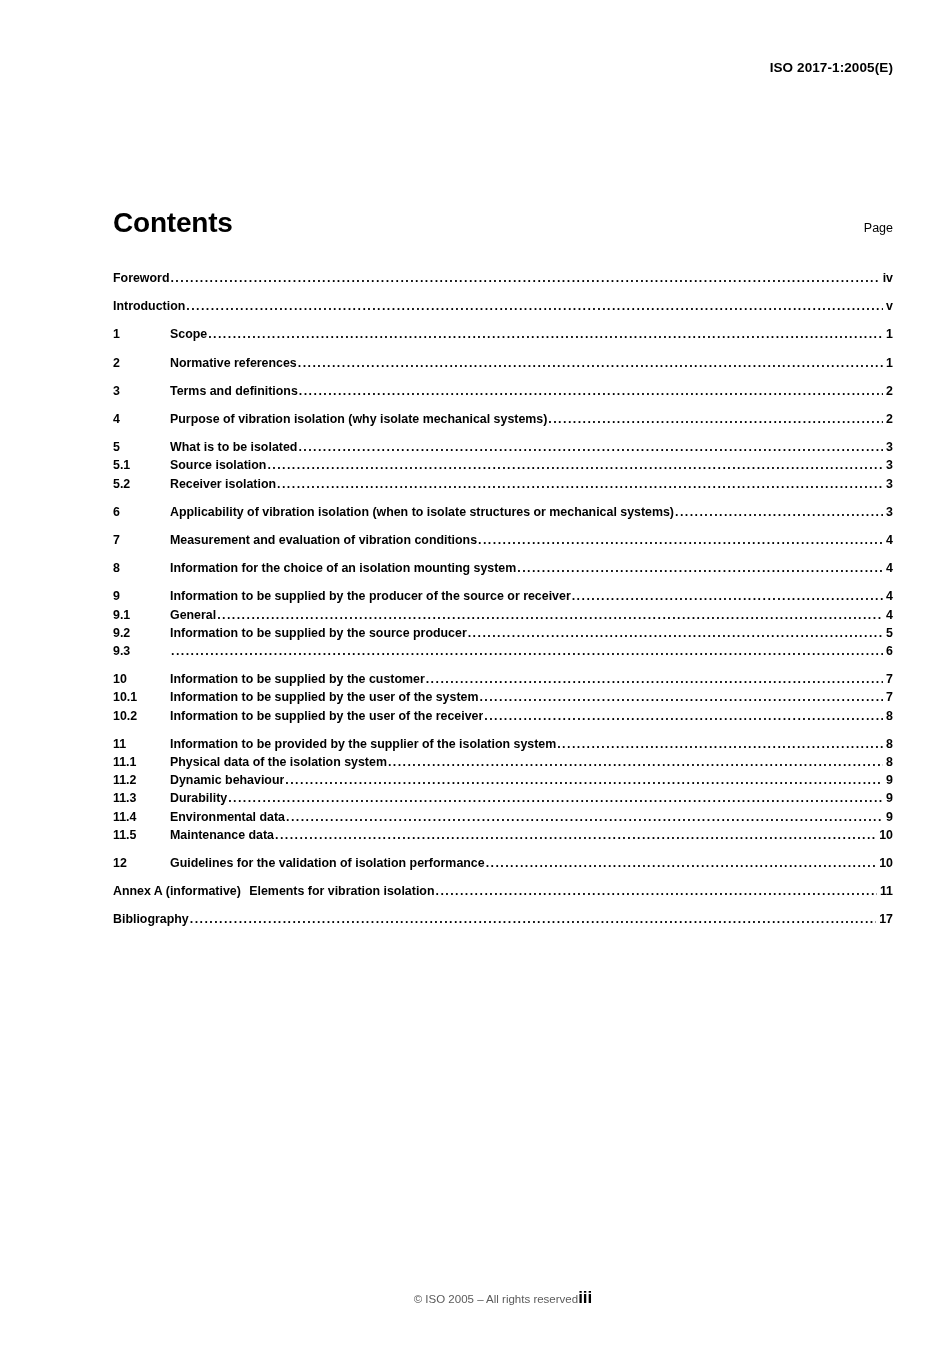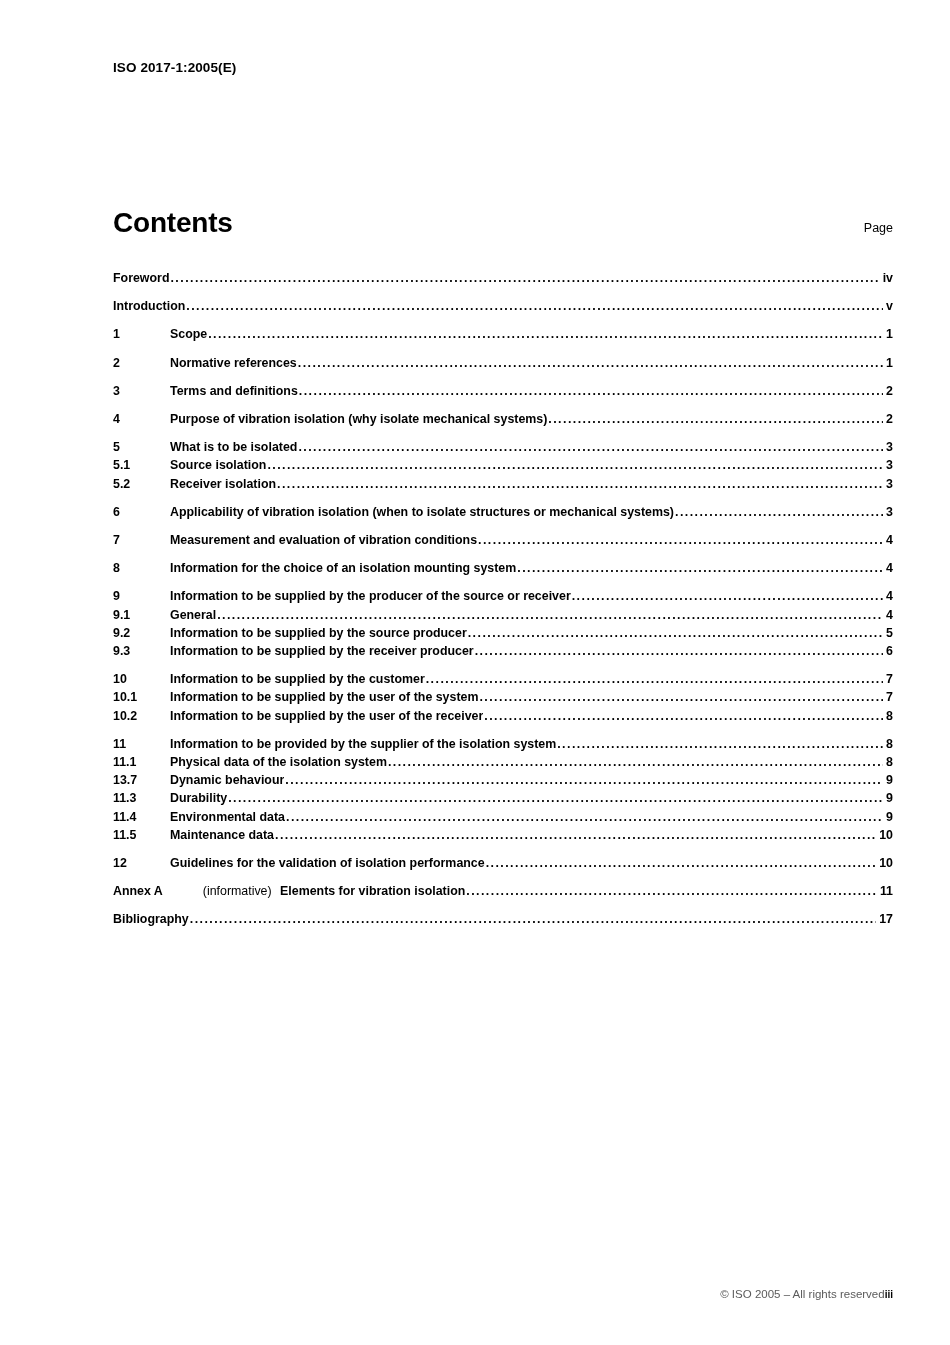--- a/index.html
+++ b/index.html
@@ -20,20 +20,21 @@
     background: #ffffff;
     overflow: hidden;
   }
 
   
   .doc-header {
     position: absolute;
     top: 60px;
     left: 113px;
     width: 780px;
+    text-align: right;
     font-size: 13.5px;
     font-weight: bold;
     letter-spacing: 0.1px;
   }
 
   
   .contents-head {
     position: absolute;
     top: 207px;
     left: 113px;
@@ -106,42 +107,41 @@
     white-space: nowrap;
     overflow: hidden;
   }
   .toc-page {
     flex: 0 0 auto;
     text-align: right;
     font-weight: bold;
     padding-left: 2px;
   }
   .annex-reg {
-    font-weight: normal;
-    margin-left: 37px;
+    font-weight: bold;
   }
   .gap-sp {
     display: inline-block;
     width: 5px;
   }
 
   
   .doc-footer {
     position: absolute;
     top: 1288px;
     left: 113px;
     width: 780px;
     display: flex;
     align-items: baseline;
-    justify-content: flex-end;
+    justify-content: center;
     font-size: 11.5px;
     color: #5b5b5b;
   }
   .footer-page {
-    font-size: 10px;
+    font-size: 17px;
     font-weight: bold;
     color: #000000;
   }
 </style>
 </head>
 <body>
 
 <div class="page">
 
   <div class="doc-header">ISO 2017-1:2005(E)</div>
@@ -256,21 +256,20 @@
           <span class="toc-page">4</span>
         </div>
         <div class="toc-row">
           <span class="toc-num">9.2</span>
           <span class="toc-label">Information to be supplied by the source producer</span>
           <span class="toc-dots"></span>
           <span class="toc-page">5</span>
         </div>
         <div class="toc-row">
           <span class="toc-num">9.3</span>
-          <span class="toc-label">Information to be supplied by the receiver producer</span>
           <span class="toc-dots"></span>
           <span class="toc-page">6</span>
         </div>
       </div>
       <div class="toc-group">
         <div class="toc-row">
           <span class="toc-num">10</span>
           <span class="toc-label">Information to be supplied by the customer</span>
           <span class="toc-dots"></span>
           <span class="toc-page">7</span>
@@ -295,21 +294,21 @@
           <span class="toc-dots"></span>
           <span class="toc-page">8</span>
         </div>
         <div class="toc-row">
           <span class="toc-num">11.1</span>
           <span class="toc-label">Physical data of the isolation system</span>
           <span class="toc-dots"></span>
           <span class="toc-page">8</span>
         </div>
         <div class="toc-row">
-          <span class="toc-num">13.7</span>
+          <span class="toc-num">11.2</span>
           <span class="toc-label">Dynamic behaviour</span>
           <span class="toc-dots"></span>
           <span class="toc-page">9</span>
         </div>
         <div class="toc-row">
           <span class="toc-num">11.3</span>
           <span class="toc-label">Durability</span>
           <span class="toc-dots"></span>
           <span class="toc-page">9</span>
         </div>

